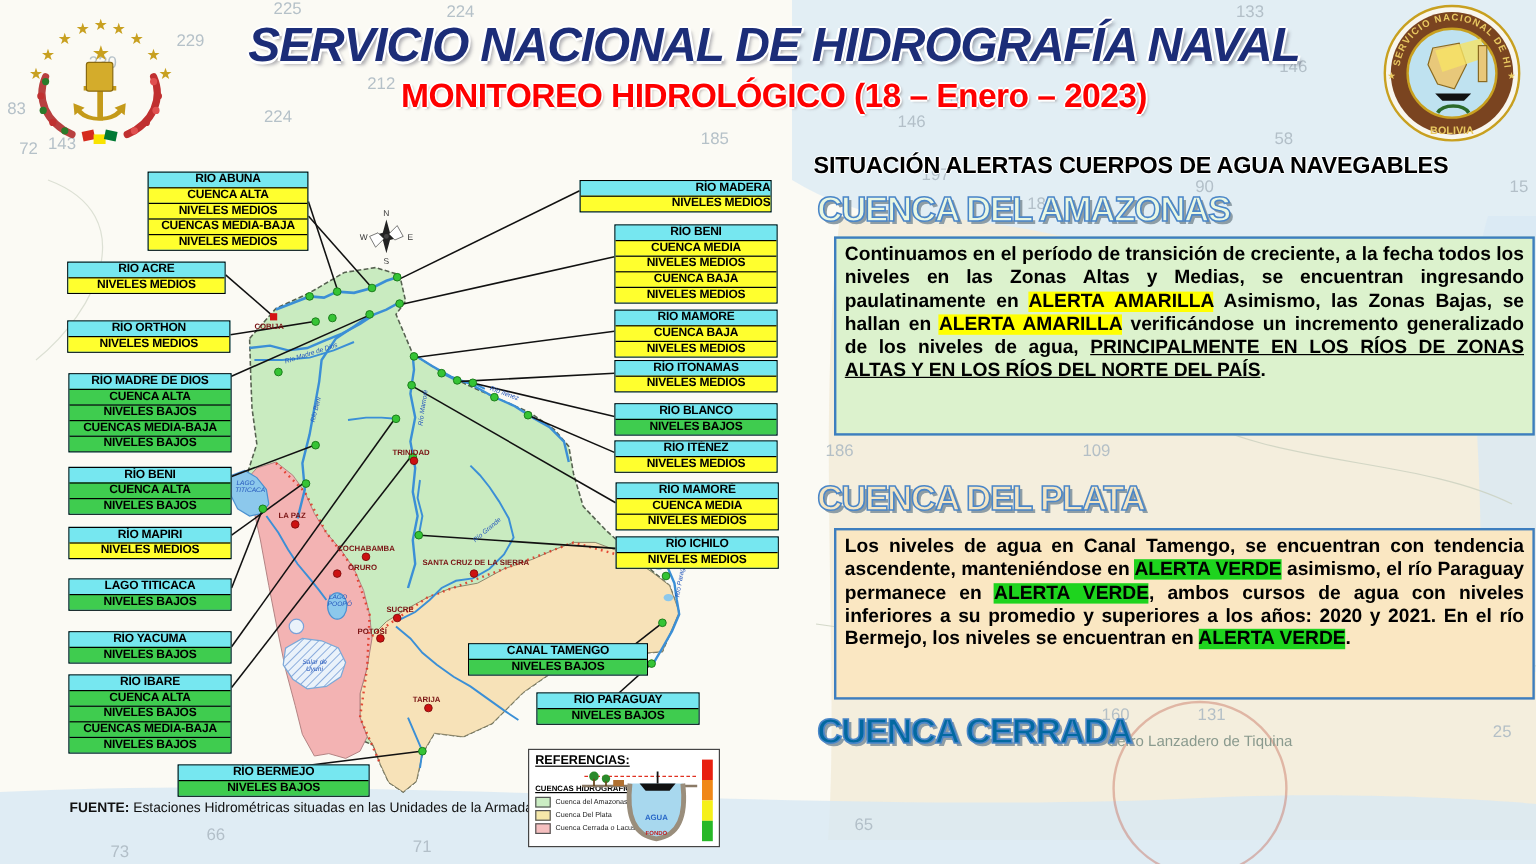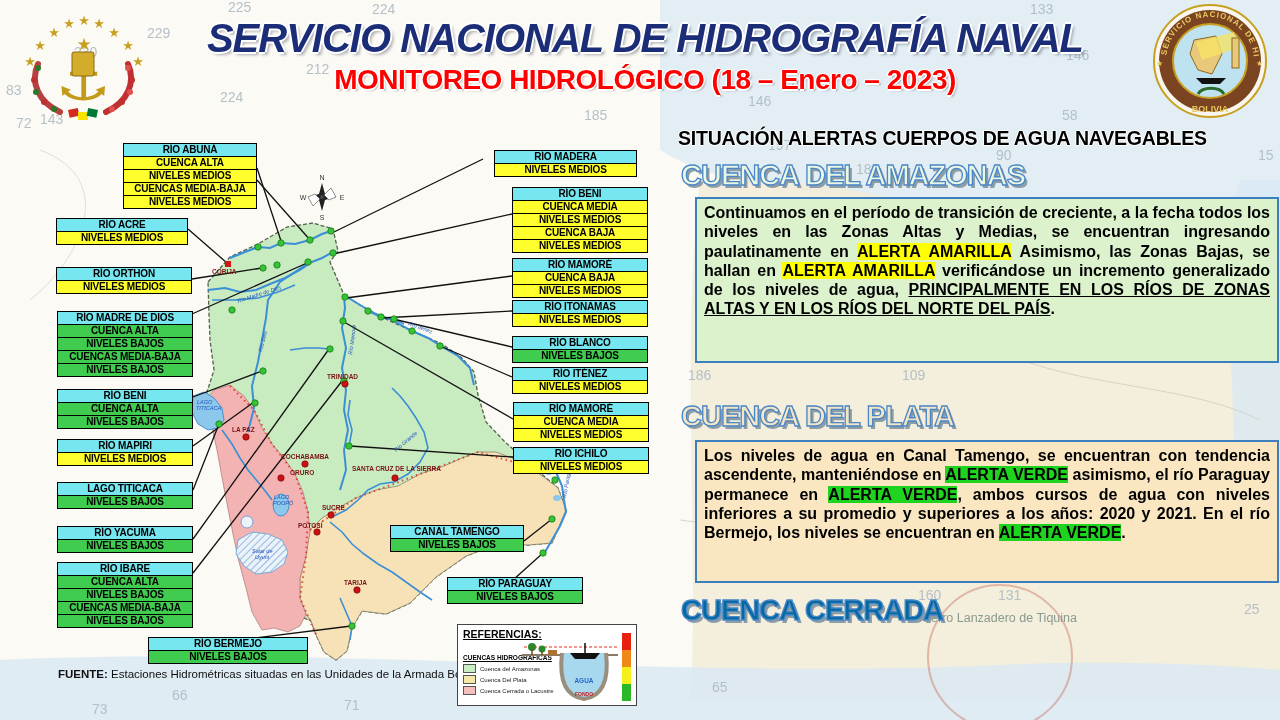--- a/index.html
+++ b/index.html
@@ -20,21 +20,21 @@
   
   .lbox{position:absolute;border:1.2px solid #000;background:#76E7F0;font-weight:bold;
         font-size:10px;line-height:12px;text-align:center;letter-spacing:-.2px;box-sizing:border-box;}
   .lbox-h{background:#76E7F0;height:12px;white-space:nowrap;overflow:hidden;}
   .lbox-r{height:12px;border-top:1px solid #000;white-space:nowrap;overflow:hidden;}
 
   .fuente{position:absolute;left:58px;top:668px;font-size:11.5px;color:#111;}
   .fuente b{font-weight:bold;}
 
   
-  .refbox{position:absolute;left:457px;top:624px;width:180px;height:82px;background:#fff;
+  .refbox{position:absolute;left:440px;top:624px;width:160px;height:82px;background:#fff;
           border:1.5px solid #444;box-sizing:border-box;font-weight:bold;}
   .ref-title{font-size:10.5px;text-decoration:underline;margin:3px 0 0 5px;}
   .ref-sub{font-size:6.5px;text-decoration:underline;margin:14px 0 2px 5px;}
   .ref-legend{margin-left:5px;}
   .ref-item{display:flex;align-items:center;height:11px;}
   .ref-swatch{width:11px;height:7px;border:1px solid #555;margin-right:4px;}
   .ref-item span{font-size:6px;font-weight:normal;color:#222;}
   .ref-svg{position:absolute;right:2px;top:4px;}
 
   
@@ -354,21 +354,21 @@
         <div class="lbox-h">RÍO IBARE</div>
         <div class="lbox-r" style="background: rgb(63, 204, 79);">CUENCA ALTA</div>
         <div class="lbox-r" style="background: rgb(63, 204, 79);">NIVELES BAJOS</div>
         <div class="lbox-r" style="background: rgb(63, 204, 79);">CUENCAS MEDIA-BAJA</div>
         <div class="lbox-r" style="background: rgb(63, 204, 79);">NIVELES BAJOS</div>
       </div>
       <div class="lbox" style="left: 148px; top: 637px; width: 160px;">
         <div class="lbox-h">RÍO BERMEJO</div>
         <div class="lbox-r" style="background: rgb(63, 204, 79);">NIVELES BAJOS</div>
       </div>
-      <div class="lbox" style="left: 494px; top: 150px; width: 143px;">
+      <div class="lbox" style="left: 483px; top: 150px; width: 160px; text-align: right;">
         <div class="lbox-h">RÍO MADERA</div>
         <div class="lbox-r" style="background: rgb(255, 255, 46);">NIVELES MEDIOS</div>
       </div>
       <div class="lbox" style="left: 512px; top: 187px; width: 136px;">
         <div class="lbox-h">RÍO BENI</div>
         <div class="lbox-r" style="background: rgb(255, 255, 46);">CUENCA MEDIA</div>
         <div class="lbox-r" style="background: rgb(255, 255, 46);">NIVELES MEDIOS</div>
         <div class="lbox-r" style="background: rgb(255, 255, 46);">CUENCA BAJA</div>
         <div class="lbox-r" style="background: rgb(255, 255, 46);">NIVELES MEDIOS</div>
       </div>
@@ -391,21 +391,21 @@
       </div>
       <div class="lbox" style="left: 513px; top: 402px; width: 136px;">
         <div class="lbox-h">RÍO MAMORÉ</div>
         <div class="lbox-r" style="background: rgb(255, 255, 46);">CUENCA MEDIA</div>
         <div class="lbox-r" style="background: rgb(255, 255, 46);">NIVELES MEDIOS</div>
       </div>
       <div class="lbox" style="left: 513px; top: 447px; width: 136px;">
         <div class="lbox-h">RÍO ICHILO</div>
         <div class="lbox-r" style="background: rgb(255, 255, 46);">NIVELES MEDIOS</div>
       </div>
-      <div class="lbox" style="left: 390px; top: 525px; width: 134px;">
+      <div class="lbox" style="left: 390px; top: 536px; width: 150px;">
         <div class="lbox-h">CANAL TAMENGO</div>
         <div class="lbox-r" style="background: rgb(63, 204, 79);">NIVELES BAJOS</div>
       </div>
       <div class="lbox" style="left: 447px; top: 577px; width: 136px;">
         <div class="lbox-h">RÍO PARAGUAY</div>
         <div class="lbox-r" style="background: rgb(63, 204, 79);">NIVELES BAJOS</div>
       </div>
     </div>
 
   <div class="fuente"><b>FUENTE:</b><span> Estaciones Hidrométricas situadas en las Unidades de la Armada Boliviana</span></div>

